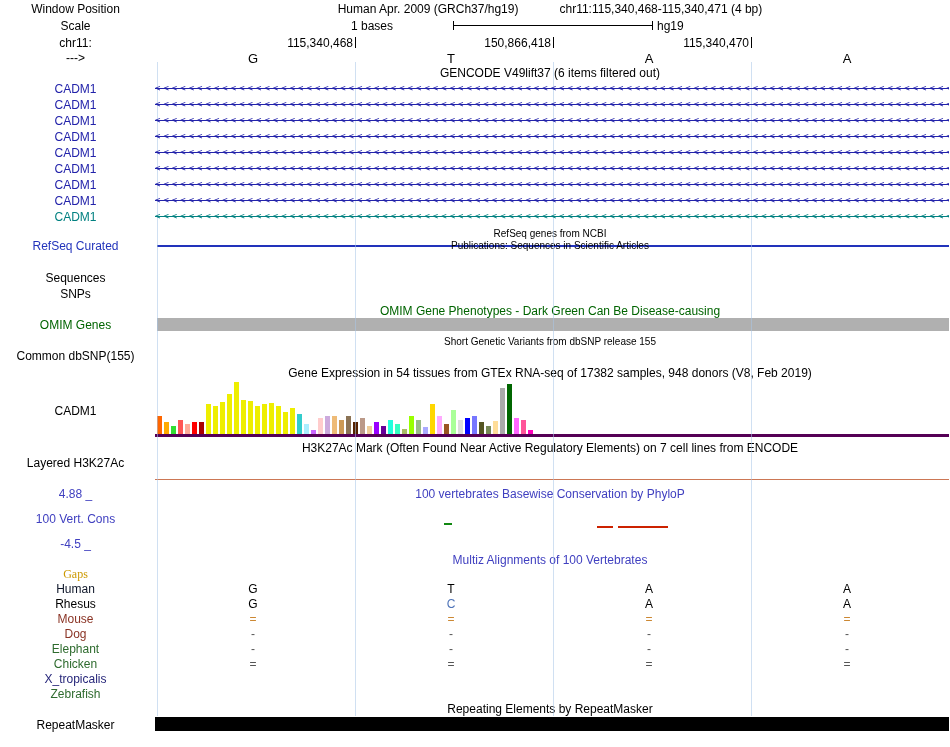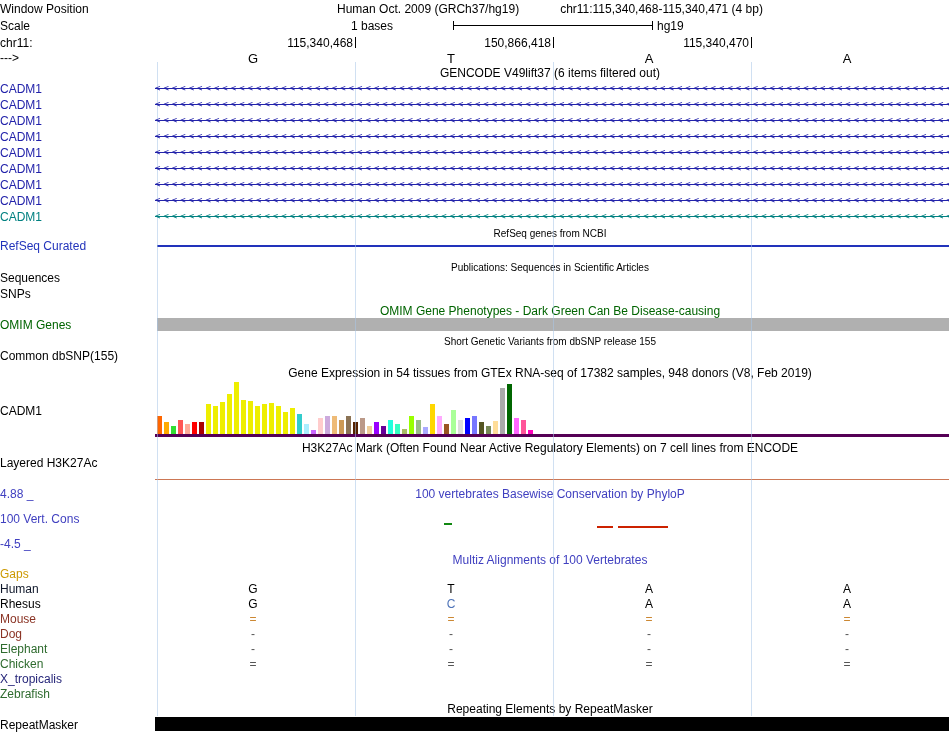--- a/index.html
+++ b/index.html
@@ -1,18 +1,18 @@
 <!DOCTYPE html>
 <html><head>
 <meta charset="utf-8">
 <style>
   html,body{margin:0;padding:0;background:#fff;}
   #screen{position:relative;width:950px;height:747px;background:#fff;overflow:hidden;
     font-family:"Liberation Sans",sans-serif;font-size:12px;color:#000;}
-  .lbl{position:absolute;left:0;width:151px;text-align:left;white-space:nowrap;font-size:12px;}
+  .lbl{position:absolute;left:0;width:151px;text-align:center;white-space:nowrap;font-size:12px;}
   .ctr{position:absolute;left:155px;width:790px;text-align:center;white-space:nowrap;font-size:12px;}
   .sm{font-size:10px;}
   .c-blue{color:#2233bb;}
   .c-green{color:#006400;}
   .c-pblue{color:#4040c0;}
   .guide{position:absolute;top:62px;height:654px;width:1px;background:#aac6e8;opacity:.55;}
   .coordnum{position:absolute;width:120px;text-align:right;font-size:12px;}
   .tick{position:absolute;width:1px;height:11px;background:#000;}
   .baseletter{position:absolute;width:40px;text-align:center;font-size:13px;}
   .mcell{position:absolute;width:40px;text-align:center;font-size:12px;}
@@ -27,38 +27,38 @@
   .pmark{position:absolute;height:2px;}
   .hbar{position:absolute;left:155px;width:794px;}
 </style>
 </head>
 <body>
 
 <div id="screen">
 
   <div class="lbl" style="top:2px">Window Position</div>
   <div class="ctr" style="top:2px">
-    <span>Human Oct. 2009 (GRCh37/hg19)</span><span style="margin-left:41px">chr11:115,340,468-115,340,471 (4 bp)</span>
+    <span>Human Apr. 2009 (GRCh37/hg19)</span><span style="margin-left:41px">chr11:115,340,468-115,340,471 (4 bp)</span>
   </div>
 
   <div class="lbl" style="top:19px">Scale</div>
   <div style="position:absolute;left:298px;top:19px;width:148px;text-align:center">1 bases</div>
   <div class="scalebar"></div>
   <div style="position:absolute;left:657px;top:19px">hg19</div>
 
   <div class="lbl" style="top:36px">chr11:</div>
   <div class="lbl" style="top:51px">---&gt;</div>
 
   <div class="ctr" style="top:66px">GENCODE V49lift37 (6 items filtered out)</div>
 
   <div class="ctr sm" style="top:228px">RefSeq genes from NCBI</div>
   <div class="lbl c-blue" style="top:239px">RefSeq Curated</div>
   <div class="hbar" style="left: 157px; width: 792px; top: 245px; height: 2px; background: rgb(34, 51, 187);"></div>
 
-  <div class="ctr sm" style="top:262px">Publications: Sequences in Scientific Articles</div>
+  <div class="ctr sm" style="top:240px">Publications: Sequences in Scientific Articles</div>
   <div class="lbl" style="top:271px">Sequences</div>
   <div class="lbl" style="top:287px">SNPs</div>
 
   <div class="ctr c-green" style="top:304px">OMIM Gene Phenotypes - Dark Green Can Be Disease-causing</div>
   <div class="lbl c-green" style="top:318px">OMIM Genes</div>
   <div class="hbar" style="left: 157px; width: 792px; top: 318px; height: 13px; background: rgb(176, 176, 176);"></div>
 
   <div class="ctr sm" style="top:336px">Short Genetic Variants from dbSNP release 155</div>
   <div class="lbl" style="top:349px">Common dbSNP(155)</div>
 
@@ -165,21 +165,21 @@
     <div class="tx-row" style="top: 161px; color: rgb(34, 34, 170);"><i class="tline"></i><span>&lt;&lt;&lt;&lt;&lt;&lt;&lt;&lt;&lt;&lt;&lt;&lt;&lt;&lt;&lt;&lt;&lt;&lt;&lt;&lt;&lt;&lt;&lt;&lt;&lt;&lt;&lt;&lt;&lt;&lt;&lt;&lt;&lt;&lt;&lt;&lt;&lt;&lt;&lt;&lt;&lt;&lt;&lt;&lt;&lt;&lt;&lt;&lt;&lt;&lt;&lt;&lt;&lt;&lt;&lt;&lt;&lt;&lt;&lt;&lt;&lt;&lt;&lt;&lt;&lt;&lt;&lt;&lt;&lt;&lt;&lt;&lt;&lt;&lt;&lt;&lt;&lt;&lt;&lt;&lt;&lt;&lt;&lt;&lt;&lt;&lt;&lt;&lt;&lt;&lt;&lt;&lt;&lt;&lt;&lt;&lt;&lt;&lt;&lt;&lt;&lt;&lt;&lt;&lt;&lt;&lt;&lt;&lt;&lt;&lt;&lt;&lt;&lt;&lt;&lt;&lt;&lt;&lt;</span></div>
     <div class="lbl" style="top: 178px; color: rgb(34, 34, 170);">CADM1</div>
     <div class="tx-row" style="top: 177px; color: rgb(34, 34, 170);"><i class="tline"></i><span>&lt;&lt;&lt;&lt;&lt;&lt;&lt;&lt;&lt;&lt;&lt;&lt;&lt;&lt;&lt;&lt;&lt;&lt;&lt;&lt;&lt;&lt;&lt;&lt;&lt;&lt;&lt;&lt;&lt;&lt;&lt;&lt;&lt;&lt;&lt;&lt;&lt;&lt;&lt;&lt;&lt;&lt;&lt;&lt;&lt;&lt;&lt;&lt;&lt;&lt;&lt;&lt;&lt;&lt;&lt;&lt;&lt;&lt;&lt;&lt;&lt;&lt;&lt;&lt;&lt;&lt;&lt;&lt;&lt;&lt;&lt;&lt;&lt;&lt;&lt;&lt;&lt;&lt;&lt;&lt;&lt;&lt;&lt;&lt;&lt;&lt;&lt;&lt;&lt;&lt;&lt;&lt;&lt;&lt;&lt;&lt;&lt;&lt;&lt;&lt;&lt;&lt;&lt;&lt;&lt;&lt;&lt;&lt;&lt;&lt;&lt;&lt;&lt;&lt;&lt;&lt;&lt;&lt;</span></div>
     <div class="lbl" style="top: 194px; color: rgb(34, 34, 170);">CADM1</div>
     <div class="tx-row" style="top: 193px; color: rgb(34, 34, 170);"><i class="tline"></i><span>&lt;&lt;&lt;&lt;&lt;&lt;&lt;&lt;&lt;&lt;&lt;&lt;&lt;&lt;&lt;&lt;&lt;&lt;&lt;&lt;&lt;&lt;&lt;&lt;&lt;&lt;&lt;&lt;&lt;&lt;&lt;&lt;&lt;&lt;&lt;&lt;&lt;&lt;&lt;&lt;&lt;&lt;&lt;&lt;&lt;&lt;&lt;&lt;&lt;&lt;&lt;&lt;&lt;&lt;&lt;&lt;&lt;&lt;&lt;&lt;&lt;&lt;&lt;&lt;&lt;&lt;&lt;&lt;&lt;&lt;&lt;&lt;&lt;&lt;&lt;&lt;&lt;&lt;&lt;&lt;&lt;&lt;&lt;&lt;&lt;&lt;&lt;&lt;&lt;&lt;&lt;&lt;&lt;&lt;&lt;&lt;&lt;&lt;&lt;&lt;&lt;&lt;&lt;&lt;&lt;&lt;&lt;&lt;&lt;&lt;&lt;&lt;&lt;&lt;&lt;&lt;&lt;&lt;</span></div>
     <div class="lbl" style="top: 210px; color: rgb(0, 128, 128);">CADM1</div>
     <div class="tx-row" style="top: 209px; color: rgb(0, 128, 128);"><i class="tline"></i><span>&lt;&lt;&lt;&lt;&lt;&lt;&lt;&lt;&lt;&lt;&lt;&lt;&lt;&lt;&lt;&lt;&lt;&lt;&lt;&lt;&lt;&lt;&lt;&lt;&lt;&lt;&lt;&lt;&lt;&lt;&lt;&lt;&lt;&lt;&lt;&lt;&lt;&lt;&lt;&lt;&lt;&lt;&lt;&lt;&lt;&lt;&lt;&lt;&lt;&lt;&lt;&lt;&lt;&lt;&lt;&lt;&lt;&lt;&lt;&lt;&lt;&lt;&lt;&lt;&lt;&lt;&lt;&lt;&lt;&lt;&lt;&lt;&lt;&lt;&lt;&lt;&lt;&lt;&lt;&lt;&lt;&lt;&lt;&lt;&lt;&lt;&lt;&lt;&lt;&lt;&lt;&lt;&lt;&lt;&lt;&lt;&lt;&lt;&lt;&lt;&lt;&lt;&lt;&lt;&lt;&lt;&lt;&lt;&lt;&lt;&lt;&lt;&lt;&lt;&lt;&lt;&lt;&lt;</span></div>
     <div class="pmark" style="left: 444px; top: 523px; width: 8px; background: rgb(17, 136, 17);"></div>
     <div class="pmark" style="left: 597px; top: 526px; width: 16px; background: rgb(204, 34, 0);"></div>
     <div class="pmark" style="left: 618px; top: 526px; width: 50px; background: rgb(204, 34, 0);"></div>
-    <div class="lbl" style="top: 567px; color: rgb(204, 153, 0);">Gaps</div>
+    <div class="lbl" style="top: 567px; color: rgb(204, 153, 0); font-family: Liberation Serif, serif;">Gaps</div>
     <div class="lbl" style="top: 582px; color: #0f172a;">Human</div>
     <div class="mcell" style="left: 233px; top: 582px; color: rgb(0, 0, 0);">G</div>
     <div class="mcell" style="left: 431px; top: 582px; color: rgb(0, 0, 0);">T</div>
     <div class="mcell" style="left: 629px; top: 582px; color: rgb(0, 0, 0);">A</div>
     <div class="mcell" style="left: 827px; top: 582px; color: rgb(0, 0, 0);">A</div>
     <div class="lbl" style="top: 597px; color: rgb(0, 0, 0);">Rhesus</div>
     <div class="mcell" style="left: 233px; top: 597px; color: rgb(0, 0, 0);">G</div>
     <div class="mcell" style="left: 431px; top: 597px; color: rgb(79, 116, 184);">C</div>
     <div class="mcell" style="left: 629px; top: 597px; color: rgb(0, 0, 0);">A</div>
     <div class="mcell" style="left: 827px; top: 597px; color: rgb(0, 0, 0);">A</div>

